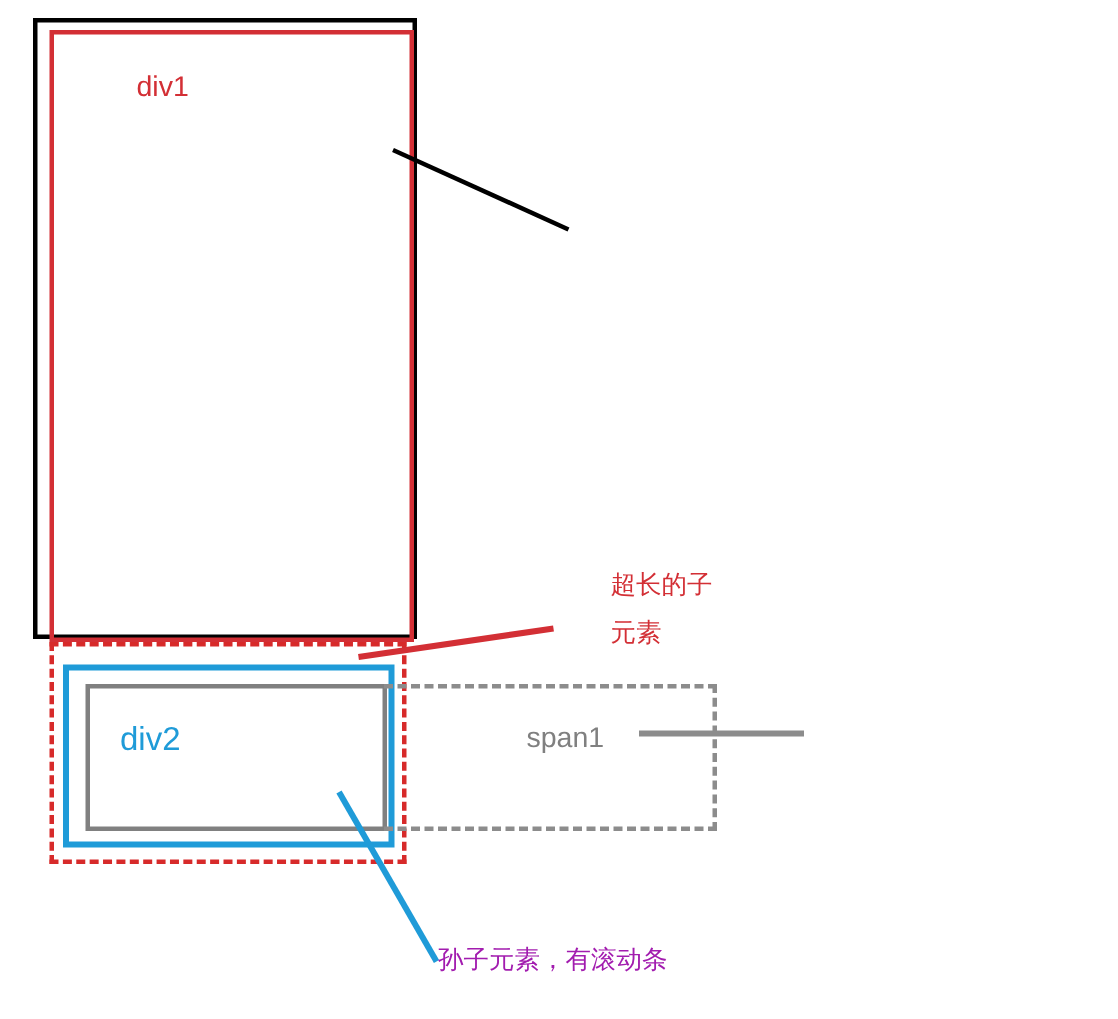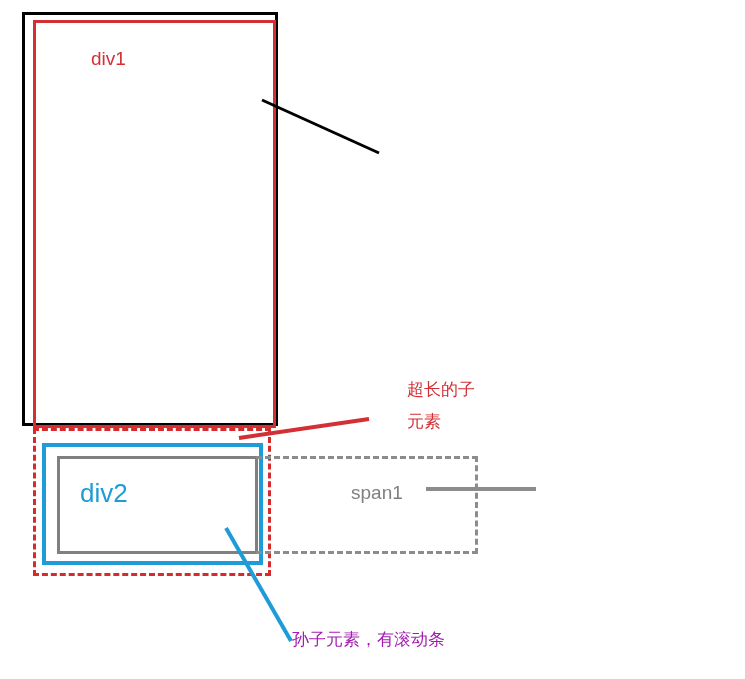--- a/index.html
+++ b/index.html
@@ -79,21 +79,21 @@
   #div1-label {
     left: 91px;
     top: 48px;
     color: #d32f35;
     font-size: 19px;
   }
   #div2-label {
     left: 80px;
     top: 482px;
     color: #1f9bd8;
-    font-size: 26px;
+    font-size: 22px;
   }
   #span1-label {
     left: 351px;
     top: 482px;
     color: #808080;
     font-size: 19px;
     text-align: right;
   }
   #phone-screen-note {
     left: 385px;

